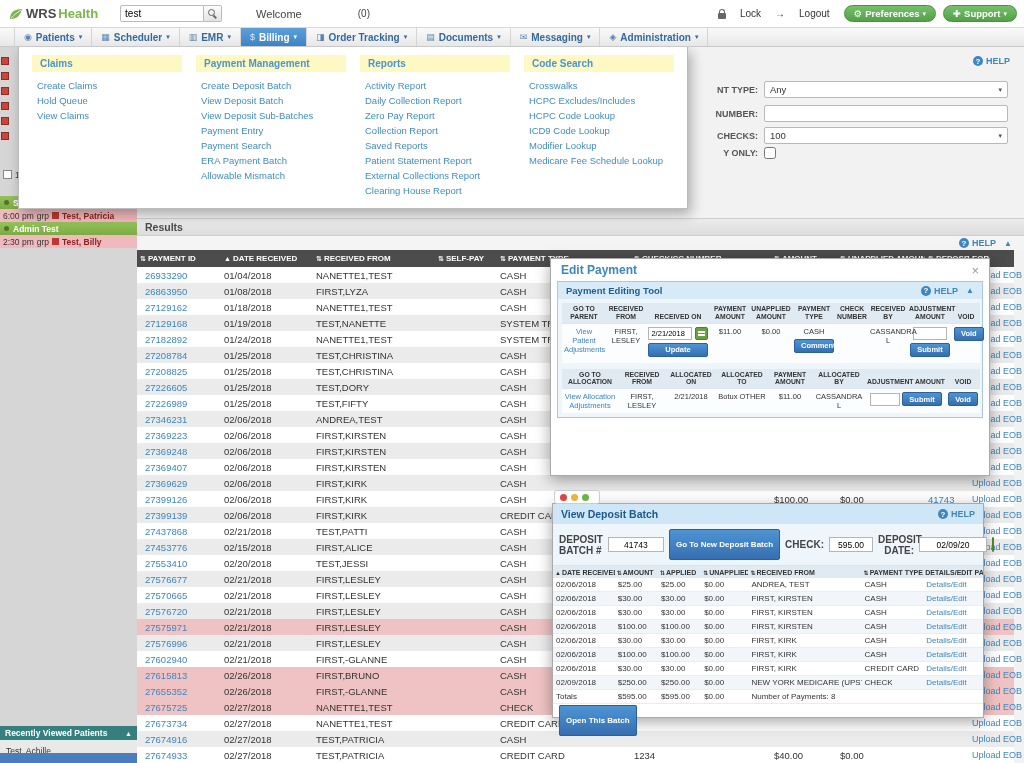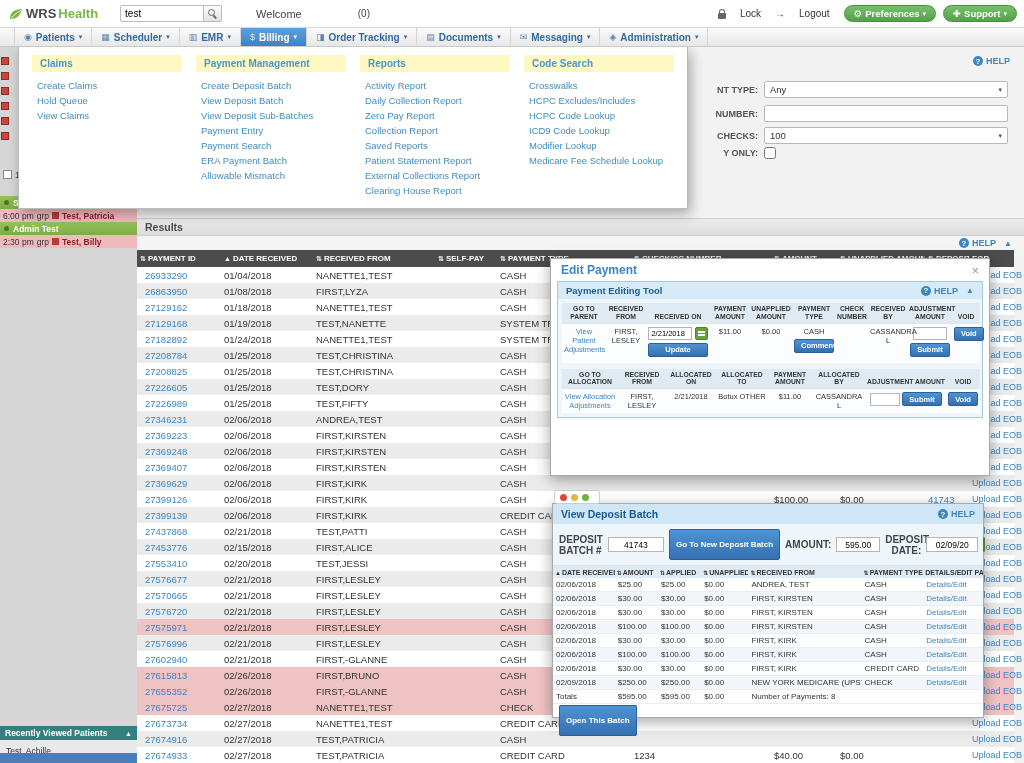--- a/index.html
+++ b/index.html
@@ -920,24 +920,24 @@
       <span class="dep-title">View Deposit Batch</span>
       <span class="help-tag">
         <span class="help-q">?</span>
         <span>HELP</span>
       </span>
     </div>
     <div class="dep-form">
       <span class="dep-label">DEPOSIT BATCH #</span>
       <input class="dep-inp" style="width: 56px;" value="41743">
       <span class="dep-btn">Go To New Deposit Batch</span>
-      <span class="dep-label">AMOUNT:</span>
+      <span class="dep-label">CHECK:</span>
       <input class="dep-inp" style="width: 44px;" value="595.00">
       <span class="dep-label two">DEPOSIT DATE:</span>
-      <input class="dep-inp" style="width: 52px;" value="02/09/20">
+      <input class="dep-inp" style="width: 68px;" value="02/09/20">
       <span class="cal" style="width:15px;height:15px"></span>
     </div>
     <table class="dep-table">
       <colgroup>
         <col style="width:60px">
           <col style="width:42px">
           <col style="width:42px">
           <col style="width:46px">
         <col style="width:110px">
           <col style="width:60px">

